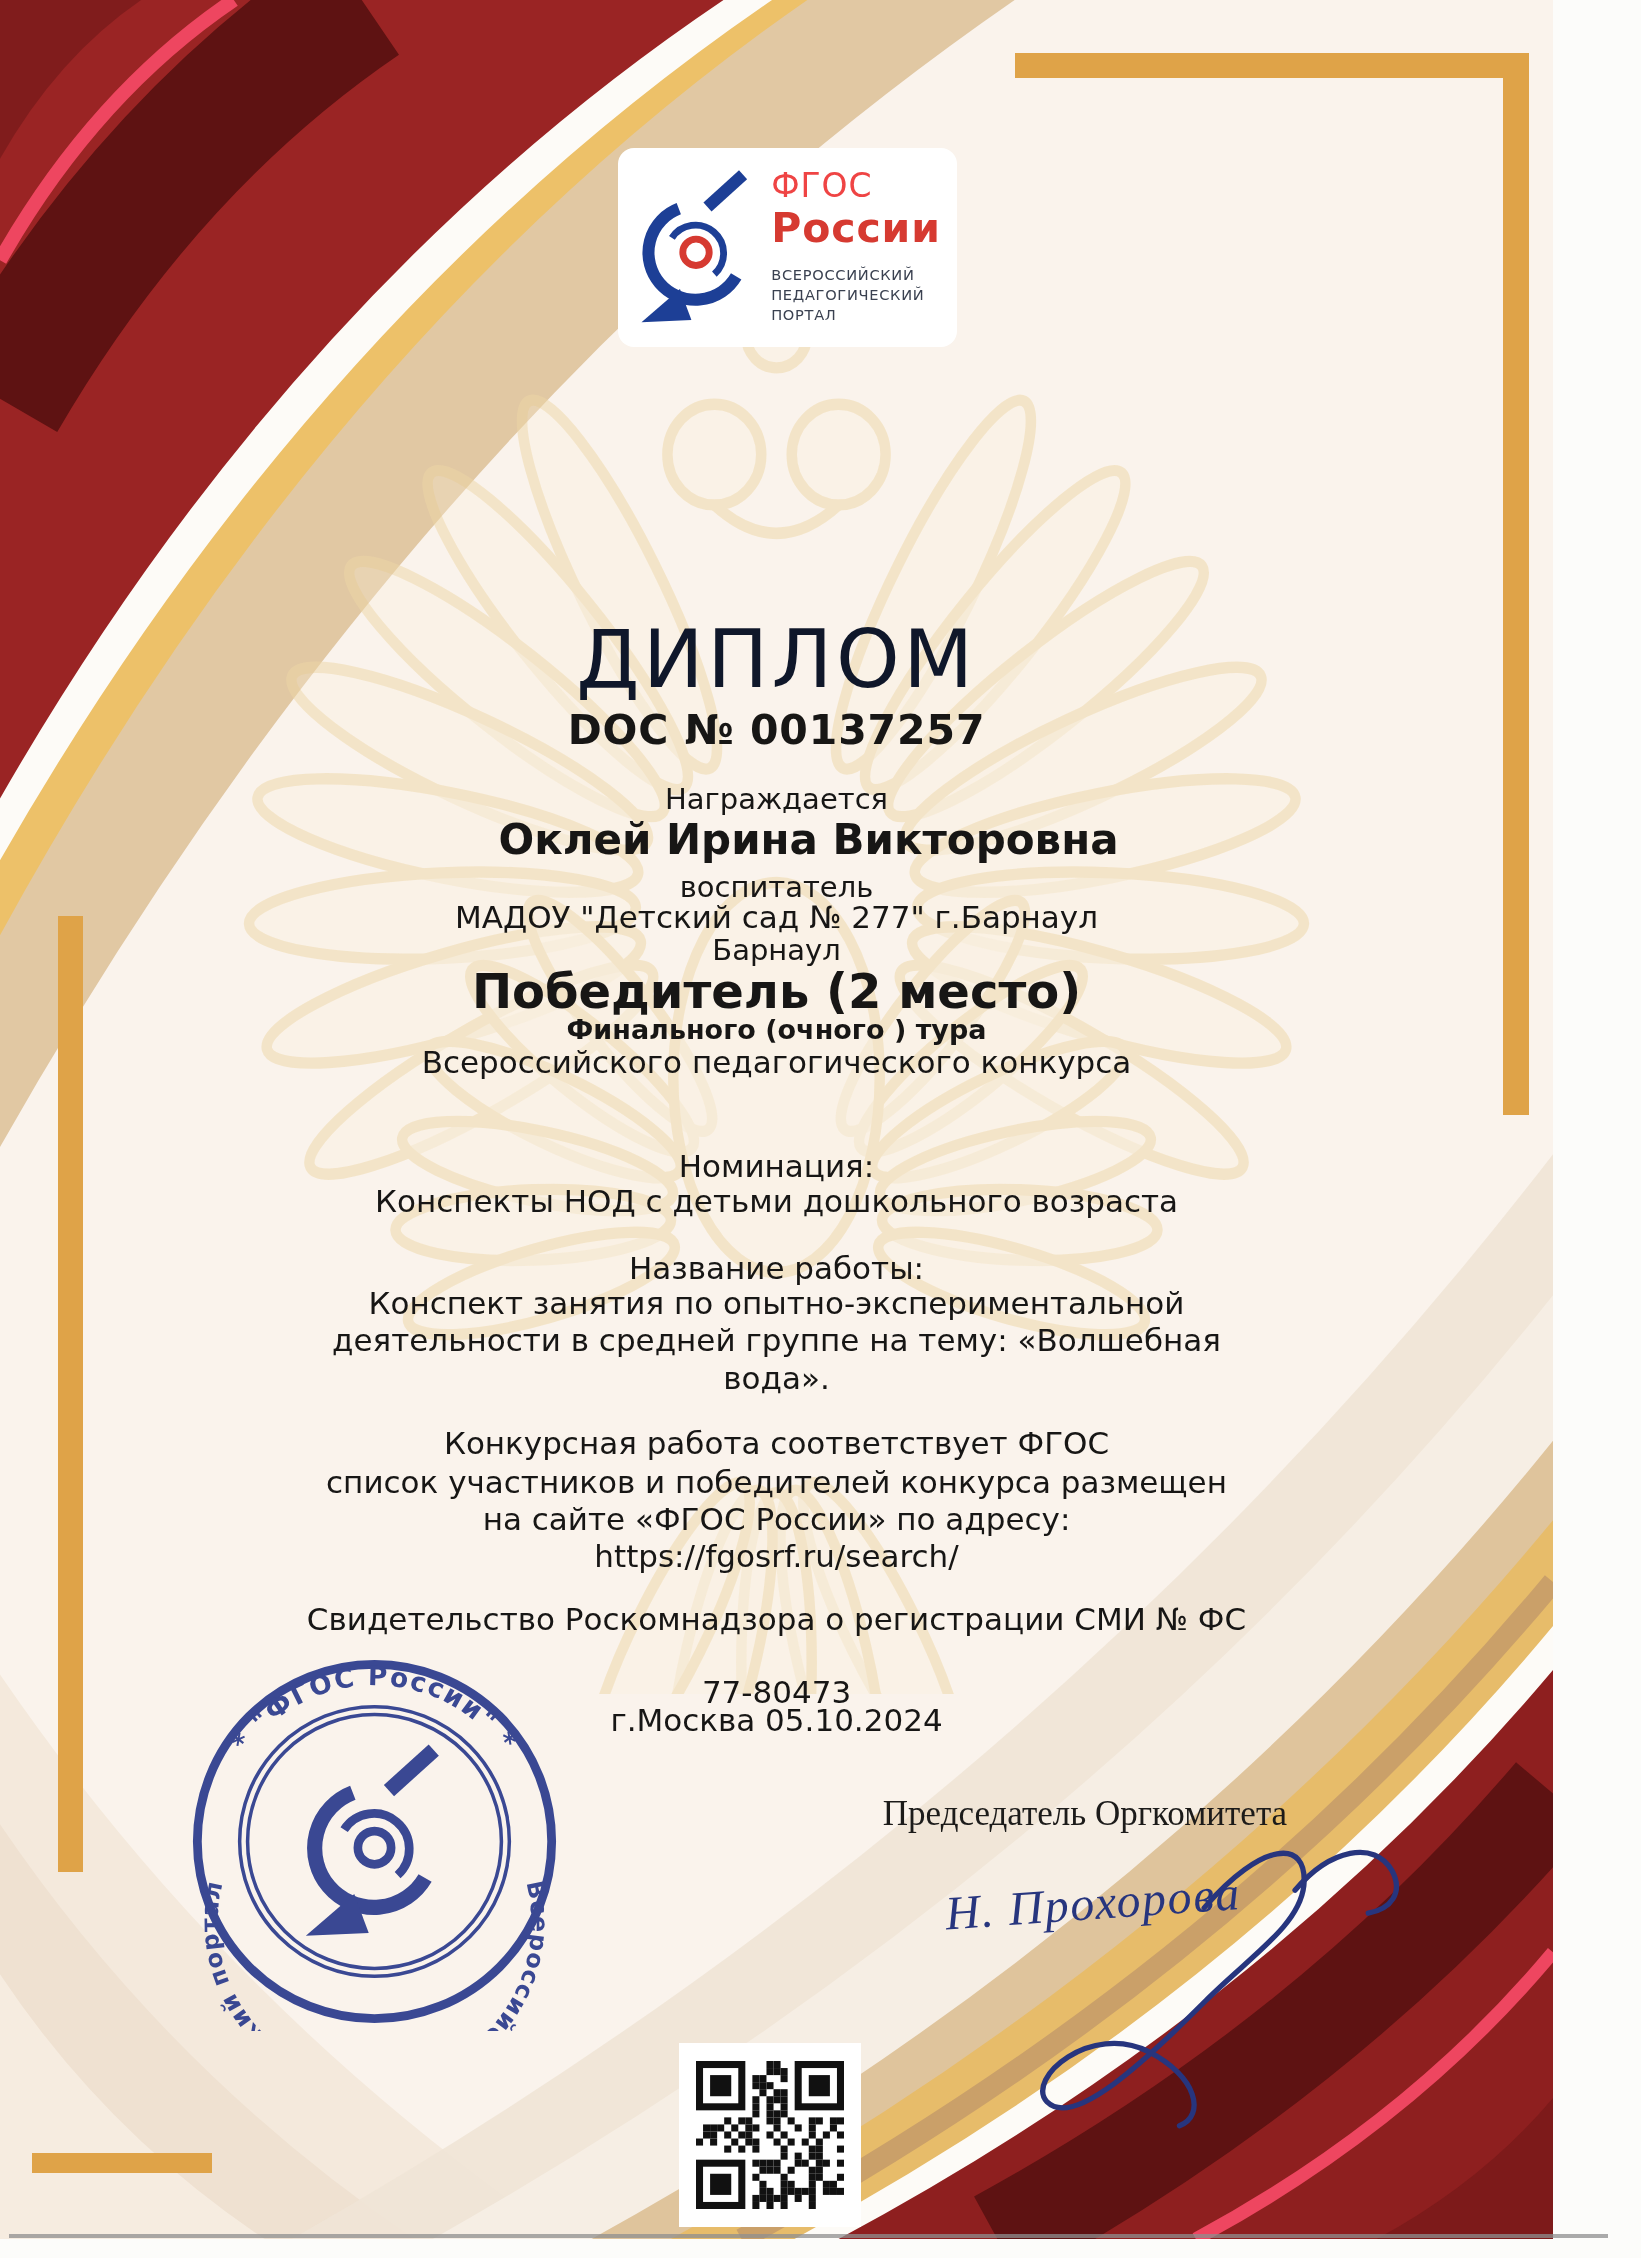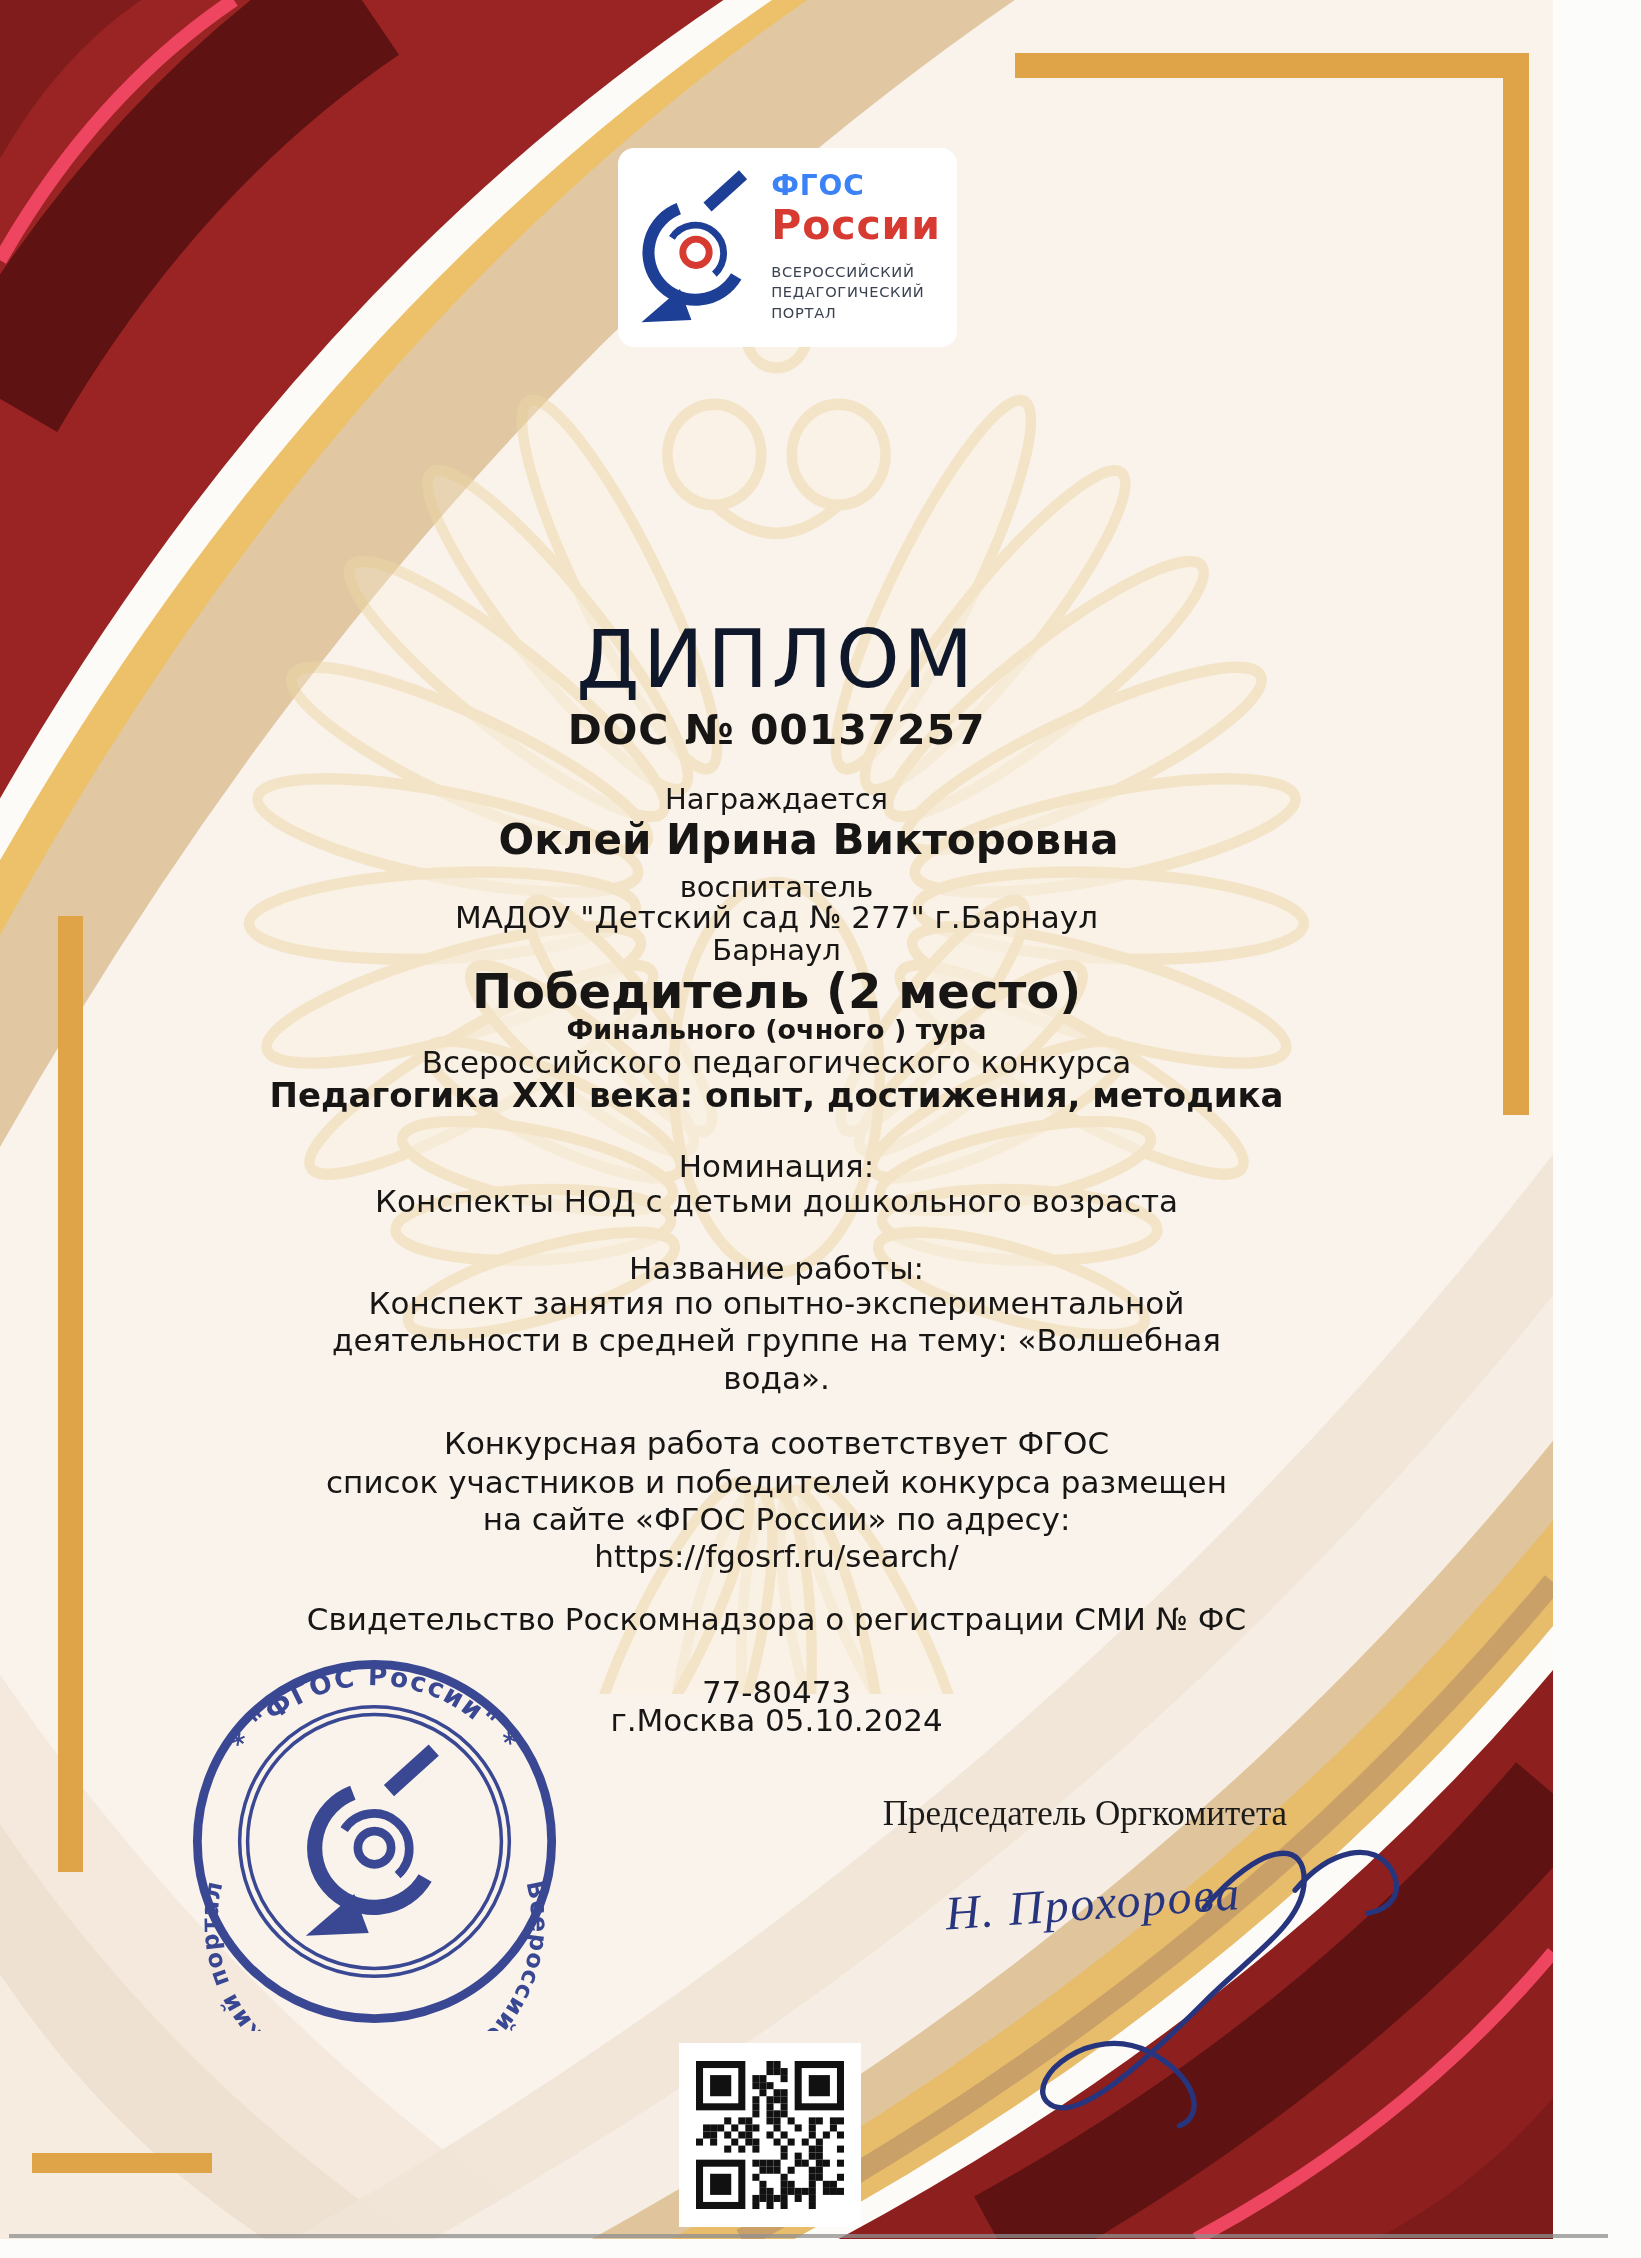--- a/index.html
+++ b/index.html
@@ -21,21 +21,21 @@
   .t-name{font-size:42px;font-weight:bold;}
   .t-win{font-size:48px;font-weight:bold;}
   .t-tour{font-size:27px;font-weight:bold;}
   .t-contest{font-size:34px;font-weight:bold;}
   .t-role{font-family:"Liberation Serif","DejaVu Serif",serif;font-size:35px;color:#1c1b1a;}
 
   
   .logo-card{position:absolute;left:618px;top:148px;width:339px;height:199px;background:#ffffff;
              border-radius:16px;display:flex;align-items:center;padding:0 12.4px;box-sizing:border-box;}
   .logo-text{margin-left:8.8px;line-height:1;}
-  .logo-fgos{font-size:28px;font-weight:bold;color:#3b82f6;letter-spacing:0.9px;}
+  .logo-fgos{font-size:33px;font-weight:normal;color:#ef4444;letter-spacing:0.9px;}
   .logo-rossii{font-size:41px;font-weight:bold;color:#d63a31;margin-top:5.3px;letter-spacing:0.9px;}
   .logo-portal{margin-top:16px;font-size:14.6px;color:#3a4150;letter-spacing:0.7px;line-height:1.4;}
 
   
   .stamp{position:absolute;left:185px;top:1652px;opacity:0.92;}
   .stamp text{font-family:"DejaVu Sans","Liberation Sans",sans-serif;font-weight:bold;}
 
   
   .sig{position:absolute;left:913px;top:1824px;}
   .sig text{font-family:"Liberation Serif","DejaVu Serif",serif;font-style:italic;}
@@ -161,21 +161,20 @@
 
   <div class="line t-sm" style="top:782px;">Награждается</div>
   <div class="line t-name" style="top:815px;padding-left:32px;">Оклей Ирина Викторовна</div>
   <div class="line t-sm" style="top:870px;">воспитатель</div>
   <div class="line t-md" style="top:899px;">МАДОУ "Детский сад № 277" г.Барнаул</div>
   <div class="line t-sm" style="top:933px;">Барнаул</div>
 
   <div class="line t-win" style="top:963px;">Победитель (2 место)</div>
   <div class="line t-tour" style="top:1014px;">Финального (очного ) тура</div>
   <div class="line t-md" style="top:1044px;">Всероссийского педагогического конкурса</div>
-  <div class="line t-contest" style="top:1075px;">Педагогика XXI века: опыт, достижения, методика</div>
 
   <div class="line t-md" style="top:1148px;">Номинация:</div>
   <div class="line t-md" style="top:1183px;">Конспекты НОД с детьми дошкольного возраста</div>
 
   <div class="line t-md" style="top:1250px;">Название работы:</div>
   <div class="line t-md" style="top:1285px;">Конспект занятия по опытно-экспериментальной</div>
   <div class="line t-md" style="top:1322px;">деятельности в средней группе на тему: «Волшебная</div>
   <div class="line t-md" style="top:1360px;">вода».</div>
 
   <div class="line t-md" style="top:1425px;">Конкурсная работа соответствует ФГОС</div>

